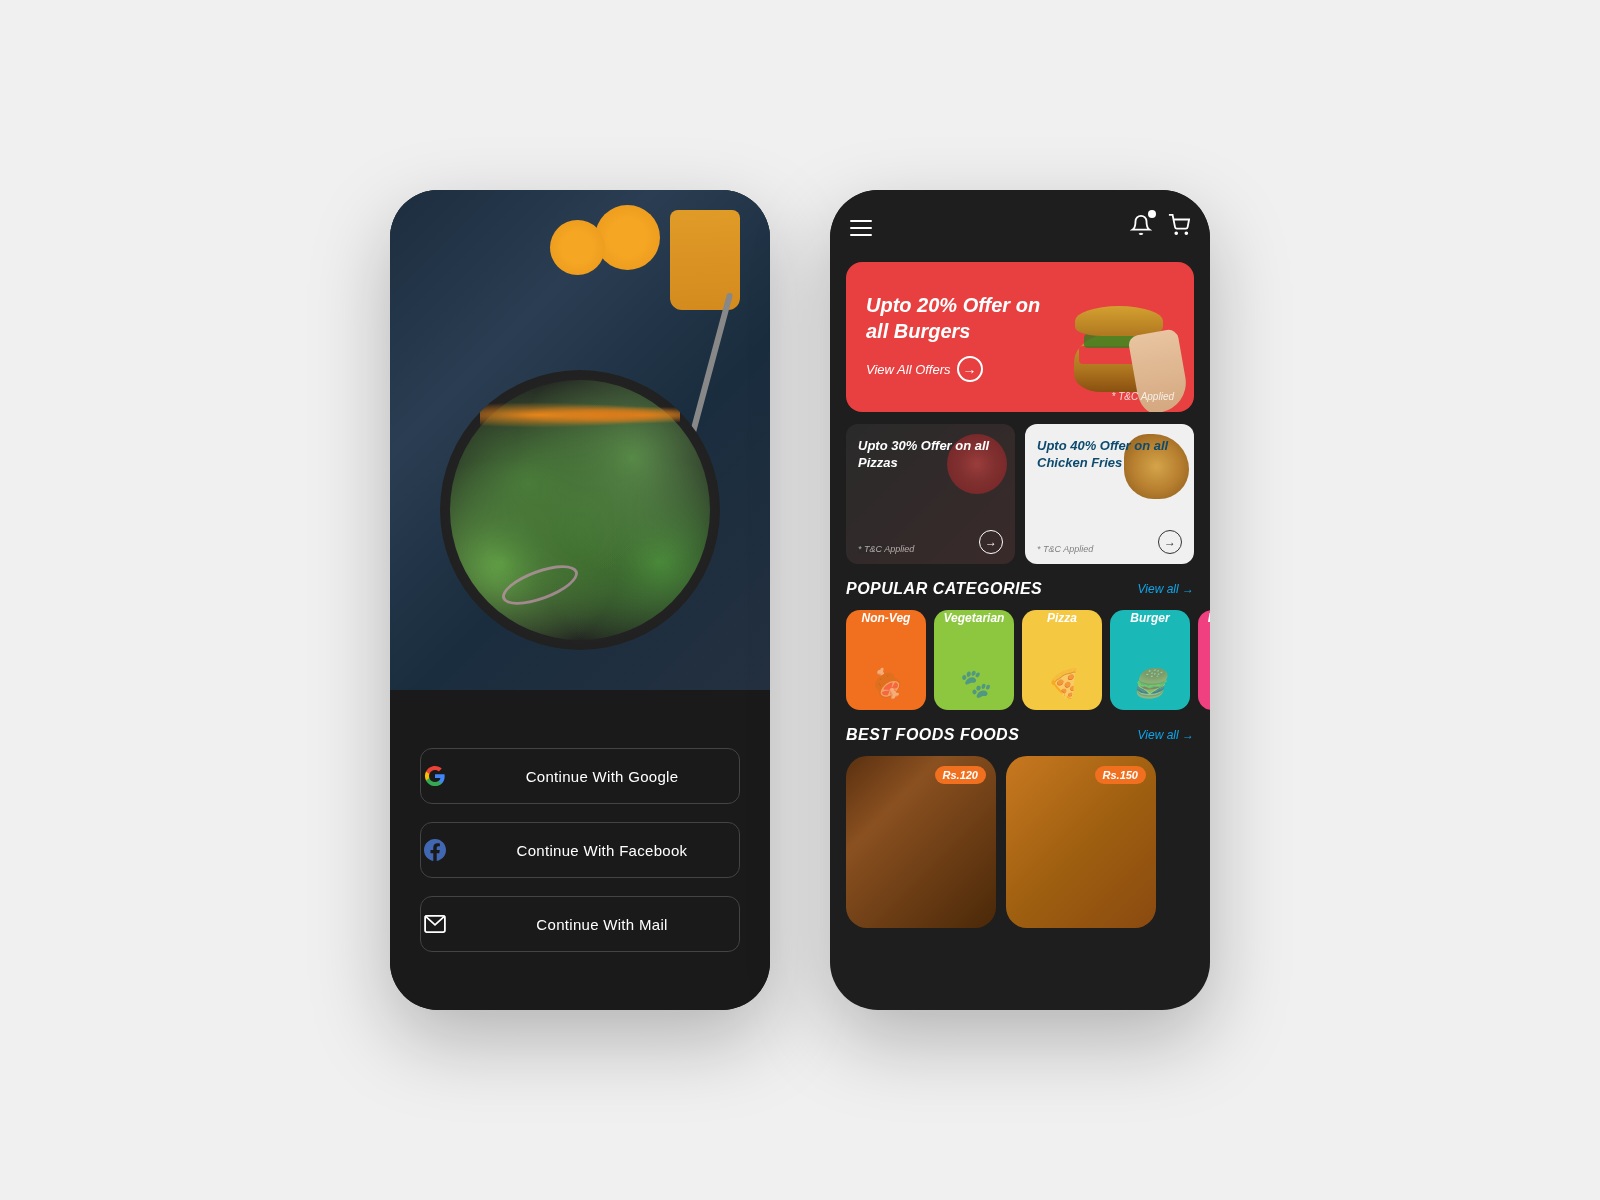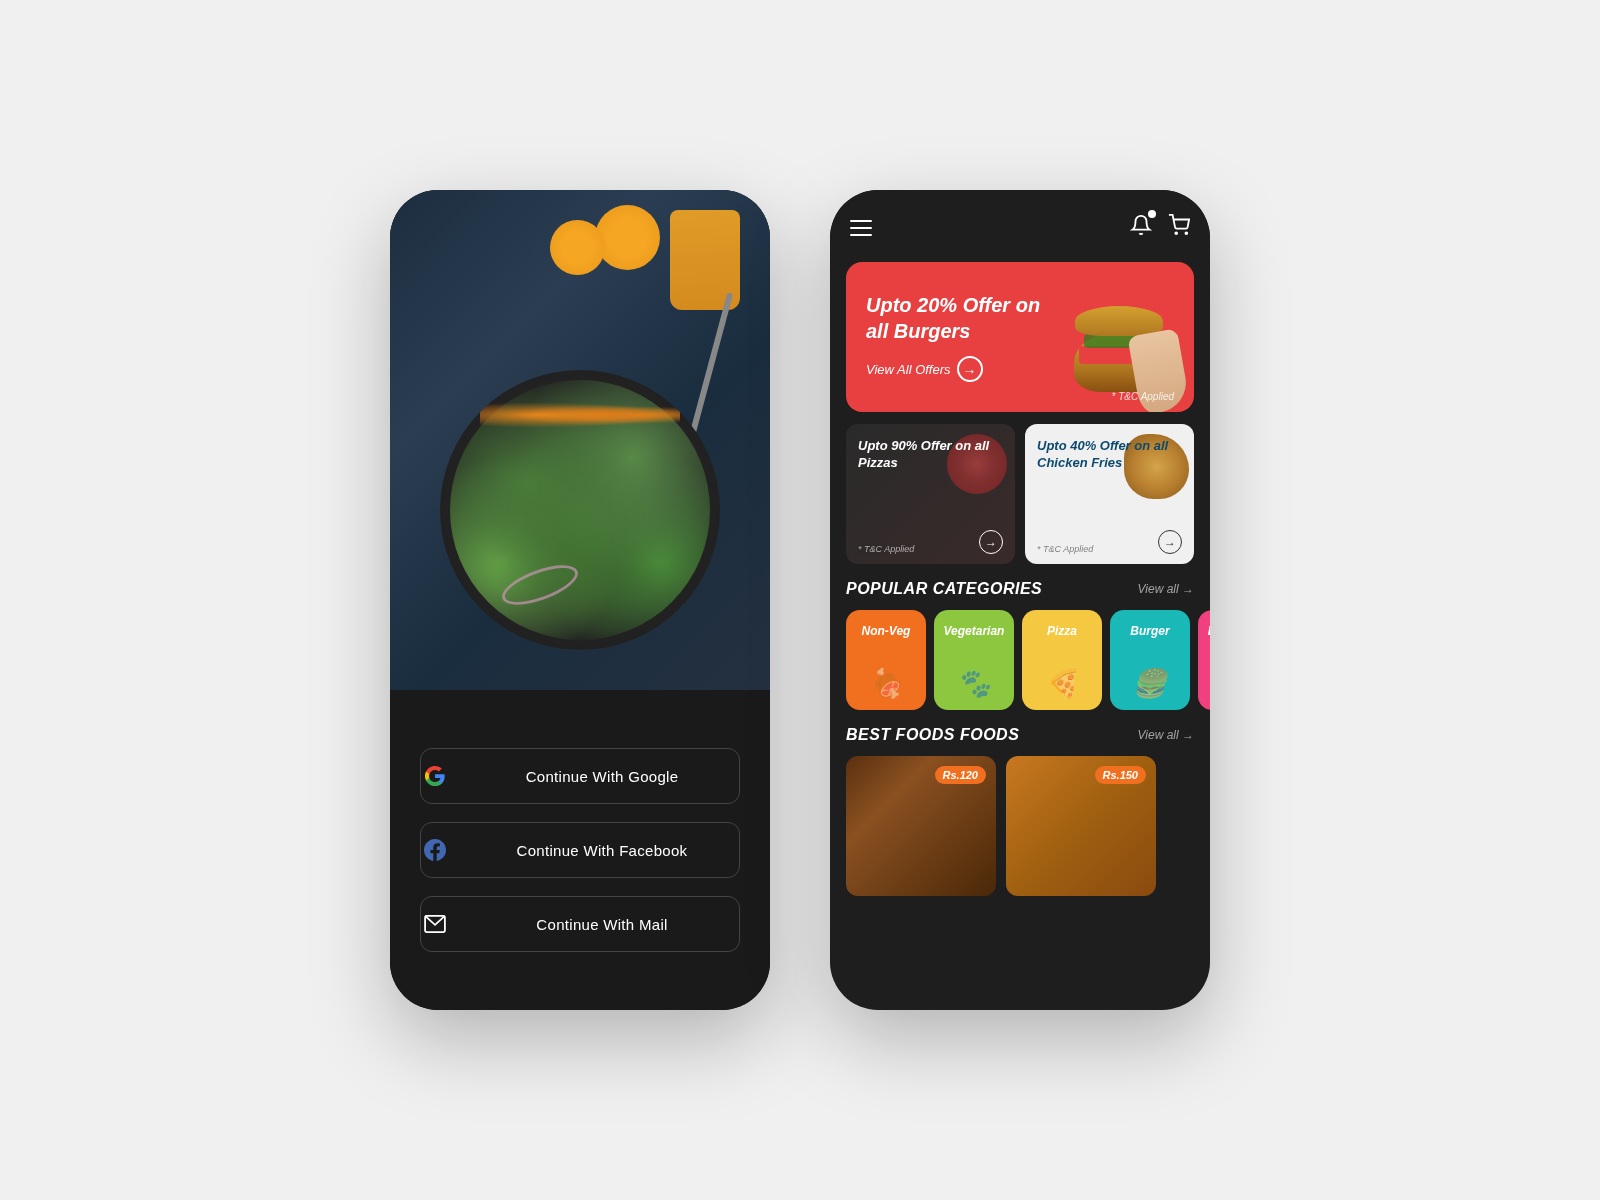--- a/index.html
+++ b/index.html
@@ -405,41 +405,41 @@
     }
 
     .section-title {
       color: #fff;
       font-size: 16px;
       font-weight: 700;
       letter-spacing: 0.5px;
     }
 
     .view-all-text {
-      color: #a3a3a3;
+      color: #0ea5e9;
       font-size: 12px;
       cursor: pointer;
     }
 
     .categories-row {
       display: flex;
       gap: 8px;
       overflow-x: visible;
       margin-bottom: 16px;
     }
 
     .category-card {
       min-width: 80px;
       height: 100px;
       border-radius: 14px;
       display: flex;
       flex-direction: column;
       align-items: center;
       justify-content: space-between;
-      padding: 14px 8px 10px;
+      padding: 1px 8px 10px;
       cursor: pointer;
       flex-shrink: 0;
     }
 
     .category-label {
       color: #fff;
       font-size: 12px;
       font-weight: 700;
       text-align: center;
       line-height: 1.2;
@@ -458,22 +458,22 @@
 
     
     .foods-row {
       display: flex;
       gap: 10px;
       overflow-x: visible;
     }
 
     .food-card {
       min-width: 150px;
-      height: 140px;
-      border-radius: 12px;
+      height: 172px;
+      border-radius: 21px;
       overflow: hidden;
       position: relative;
       flex-shrink: 0;
     }
 
     .food-card-bg-1 {
       background: linear-gradient(135deg, #5a3010 0%, #8a5020 30%, #4a2808 100%);
     }
 
     .food-card-bg-2 {
@@ -594,21 +594,21 @@
 
           <div style="position:absolute; bottom:-20px; right:-10px; width:50px; height:80px; background:linear-gradient(180deg,#e8c4a0 0%,#d4a880 100%); border-radius:10px 10px 30px 30%; transform:rotate(-10deg);"></div>
         </div>
         <div class="hero-subtitle">* T&amp;C Applied</div>
       </div>
 
       <div class="promo-row">
 
         <div class="promo-card promo-card-dark">
           <div style="z-index:1; position:relative;">
-            <div class="promo-card-text">Upto 90% Offer on all Pizzas</div>
+            <div class="promo-card-text">Upto 30% Offer on all Pizzas</div>
           </div>
           <div class="pizza-img"></div>
           <div class="promo-tc promo-card-dark">* T&amp;C Applied</div>
           <div class="promo-arrow">→</div>
         </div>
 
         <div class="promo-card promo-card-light">
           <div style="z-index:1; position:relative;">
             <div class="promo-card-text">Upto 40% Offer on all Chicken Fries</div>
           </div>

